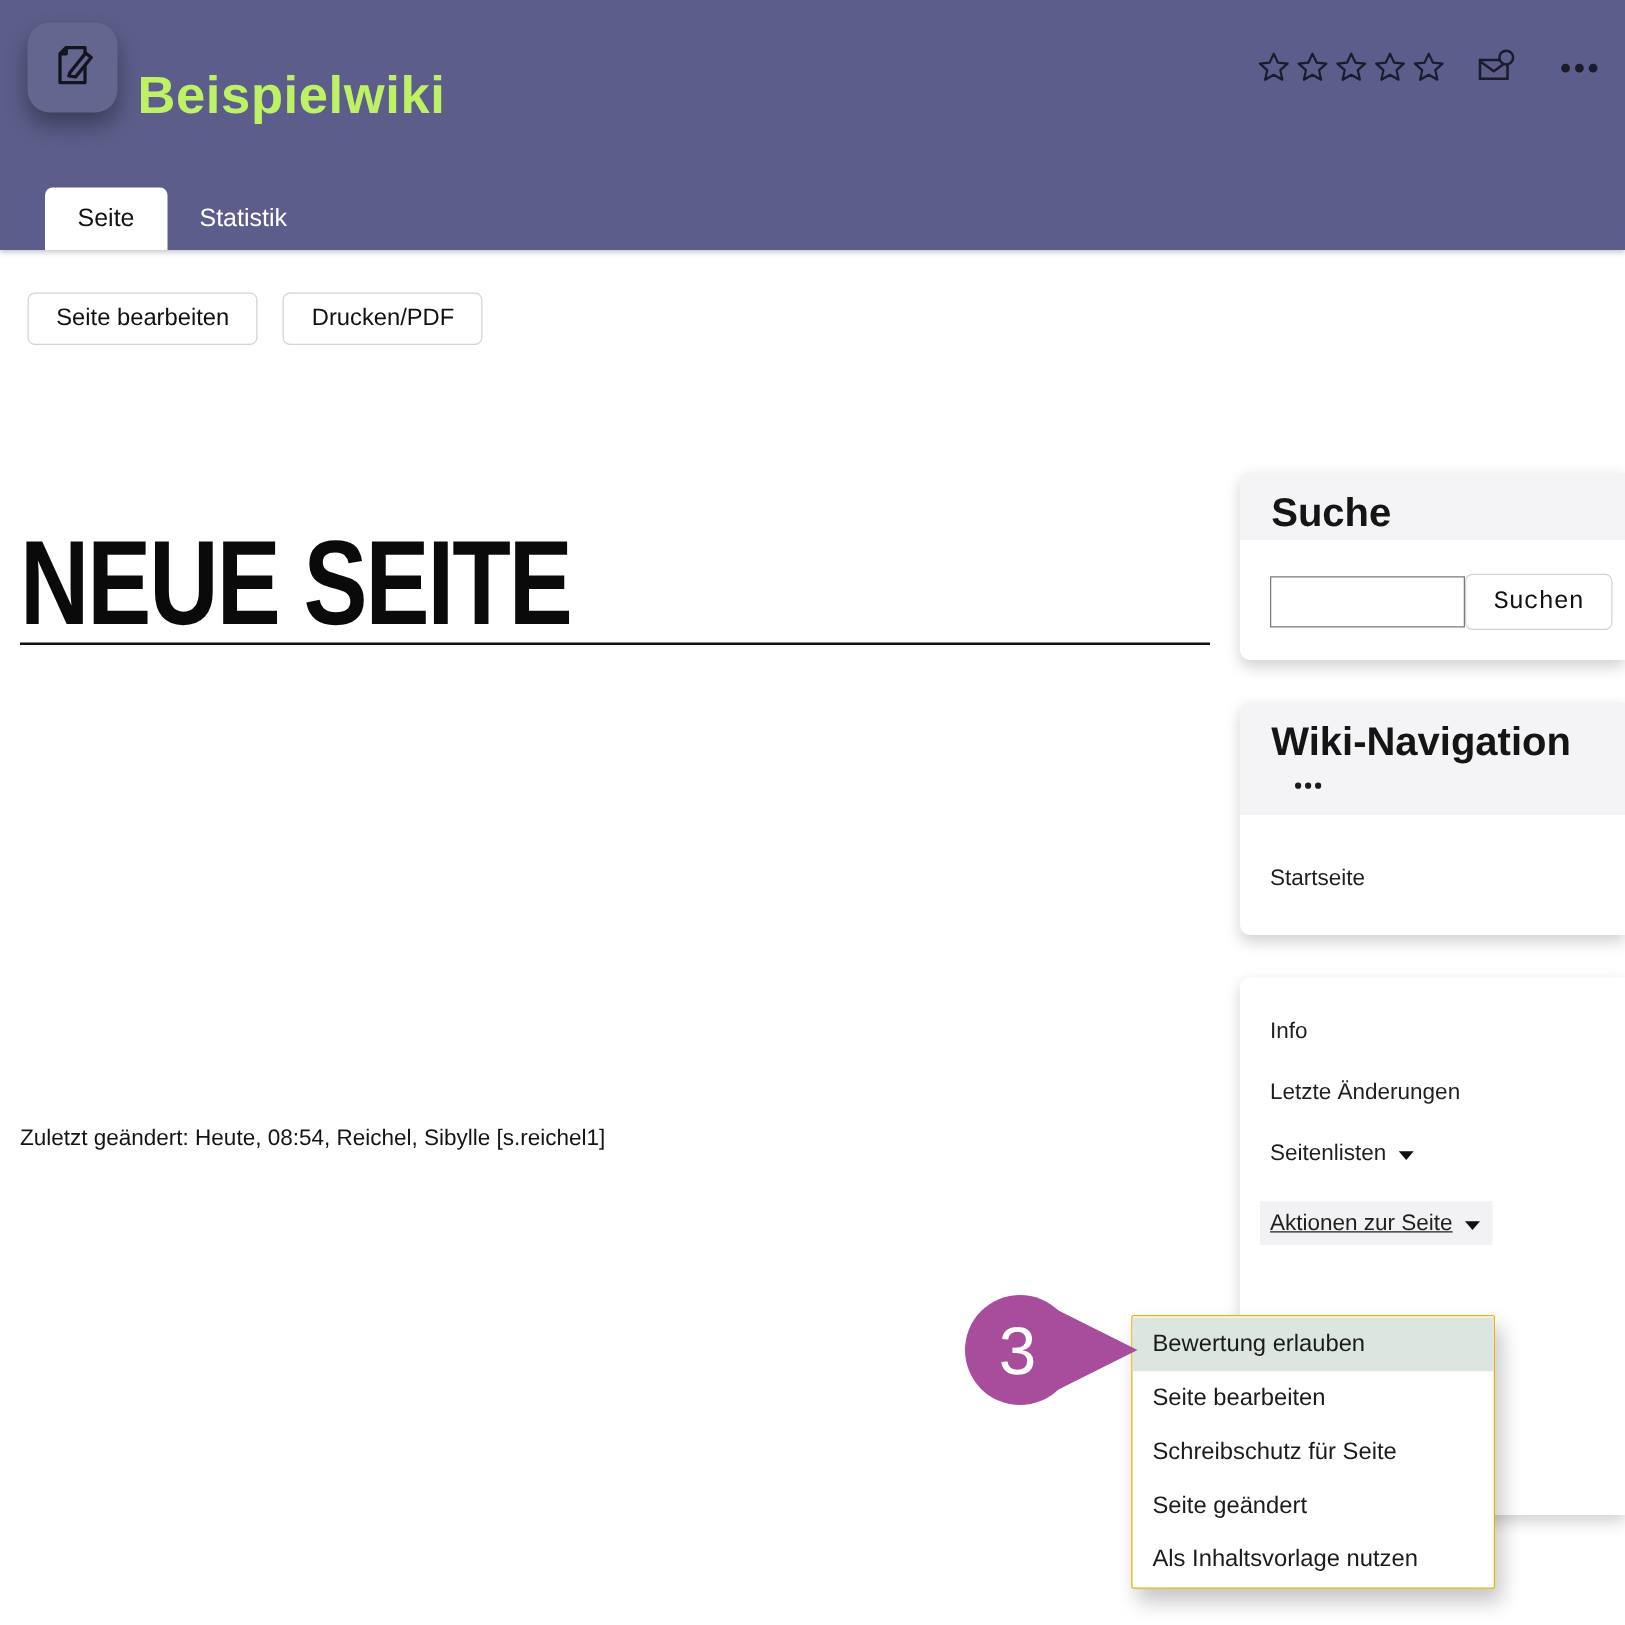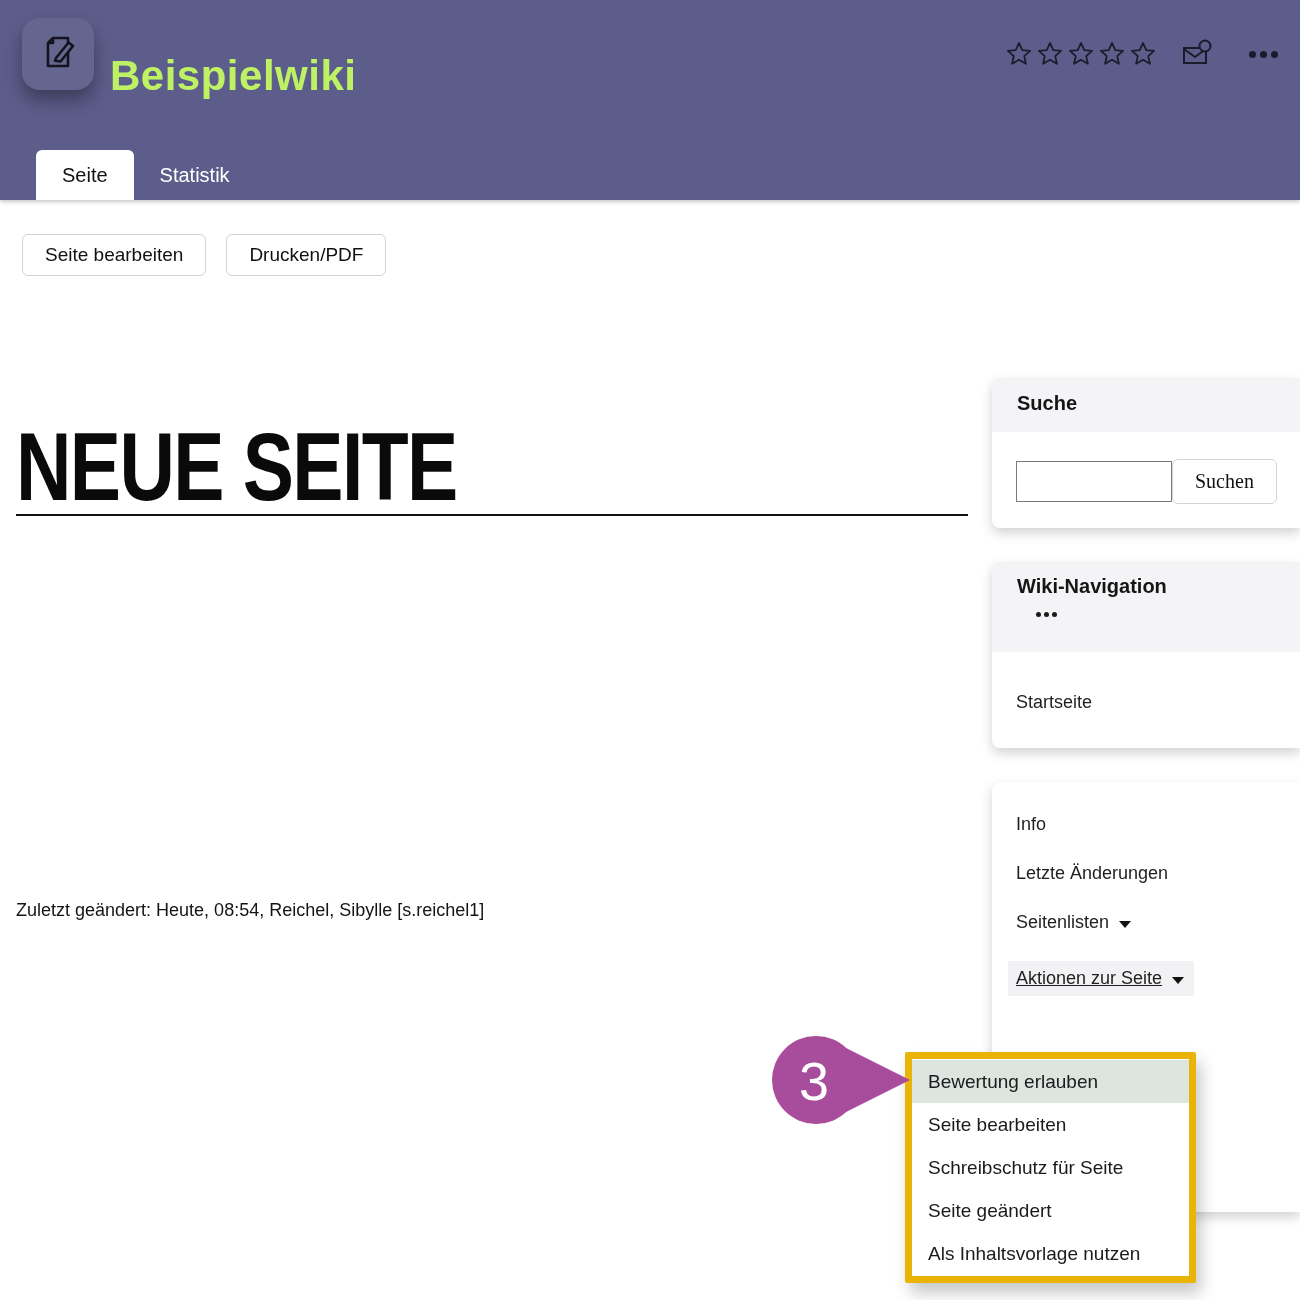--- a/index.html
+++ b/index.html
@@ -62,54 +62,54 @@
   .last-modified { position: absolute; left: 16px; top: 900px; font-size: 18px; color: #141414; }
 
   
   .panel {
     position: absolute; left: 992px; width: 308px; background: #fff;
     border-radius: 8px 0 0 8px; box-shadow: 0 5px 12px rgba(0,0,0,0.18);
   }
   .panel-header {
     background: #f4f3f6; border-radius: 8px 0 0 0; padding: 14px 0 12px 25px;
   }
-  .panel-title { font-size: 20px; font-weight: 700; color: #151515; }
+  .panel-title { font-size: 32px; font-weight: 700; color: #151515; }
   .panel-menu-dots { margin: 10px 0 2px 15px; display: inline-flex; gap: 3px; cursor: pointer; padding: 4px; }
   .panel-menu-dots .dot { width: 5px; height: 5px; border-radius: 50%; background: #1a1a1a; }
 
   .search-body { padding: 29px 0 0 24px; display: flex; align-items: flex-start; }
   .search-input {
     width: 156px; height: 41px; border: 1px solid #7a7a7a; border-radius: 0;
     font-size: 18px; padding: 0 8px; outline: none; font-family: "Liberation Sans", sans-serif;
   }
   .search-btn {
     height: 45px; margin-top: -2px; margin-left: 0; padding: 0 22px;
     background: #fff; border: 1px solid #d6d0da; border-radius: 6px;
-    font-size: 20px; color: #111; cursor: pointer; font-family: Liberation Serif, serif;
+    font-size: 20px; color: #111; cursor: pointer; font-family: Liberation Mono, monospace;
   }
 
   .side-link {
     display: block; font-size: 18px; color: #1f1f1f; text-decoration: none; cursor: pointer;
   }
   .nav-body { padding: 40px 0 0 24px; }
   .func-body { padding: 32px 0 0 24px; }
   .func-item { display: flex; align-items: center; margin-bottom: 28px; width: fit-content; }
   .func-item.active-item {
     background: #f2f1f3; margin-left: -8px; padding: 7px 10px 7px 8px; margin-bottom: 12px;
   }
   .func-item.active-item .side-link { text-decoration: underline; }
   .caret-down {
     width: 0; height: 0; margin-left: 10px; margin-top: 3px;
     border-left: 6px solid transparent; border-right: 6px solid transparent; border-top: 7px solid #111;
   }
 
   
   .dropdown {
     position: absolute; left: 905px; top: 1052px; width: 291px;
-    background: #fff; border: 7px solid #eab308; border-radius: 2px;
+    background: #fff; border: 1px solid #eab308; border-radius: 2px;
     box-shadow: 5px 10px 16px rgba(0,0,0,0.22);
     padding: 1px 0; z-index: 5;
   }
   .dropdown-item {
     font-size: 19px; color: #1b1b1b; padding: 10.5px 16px; cursor: pointer; white-space: nowrap;
   }
   .dropdown-item.highlighted { background: #dce5df; }
 
   
   .annotation { position: absolute; left: 768px; top: 1033px; width: 145px; height: 96px; z-index: 6; }

